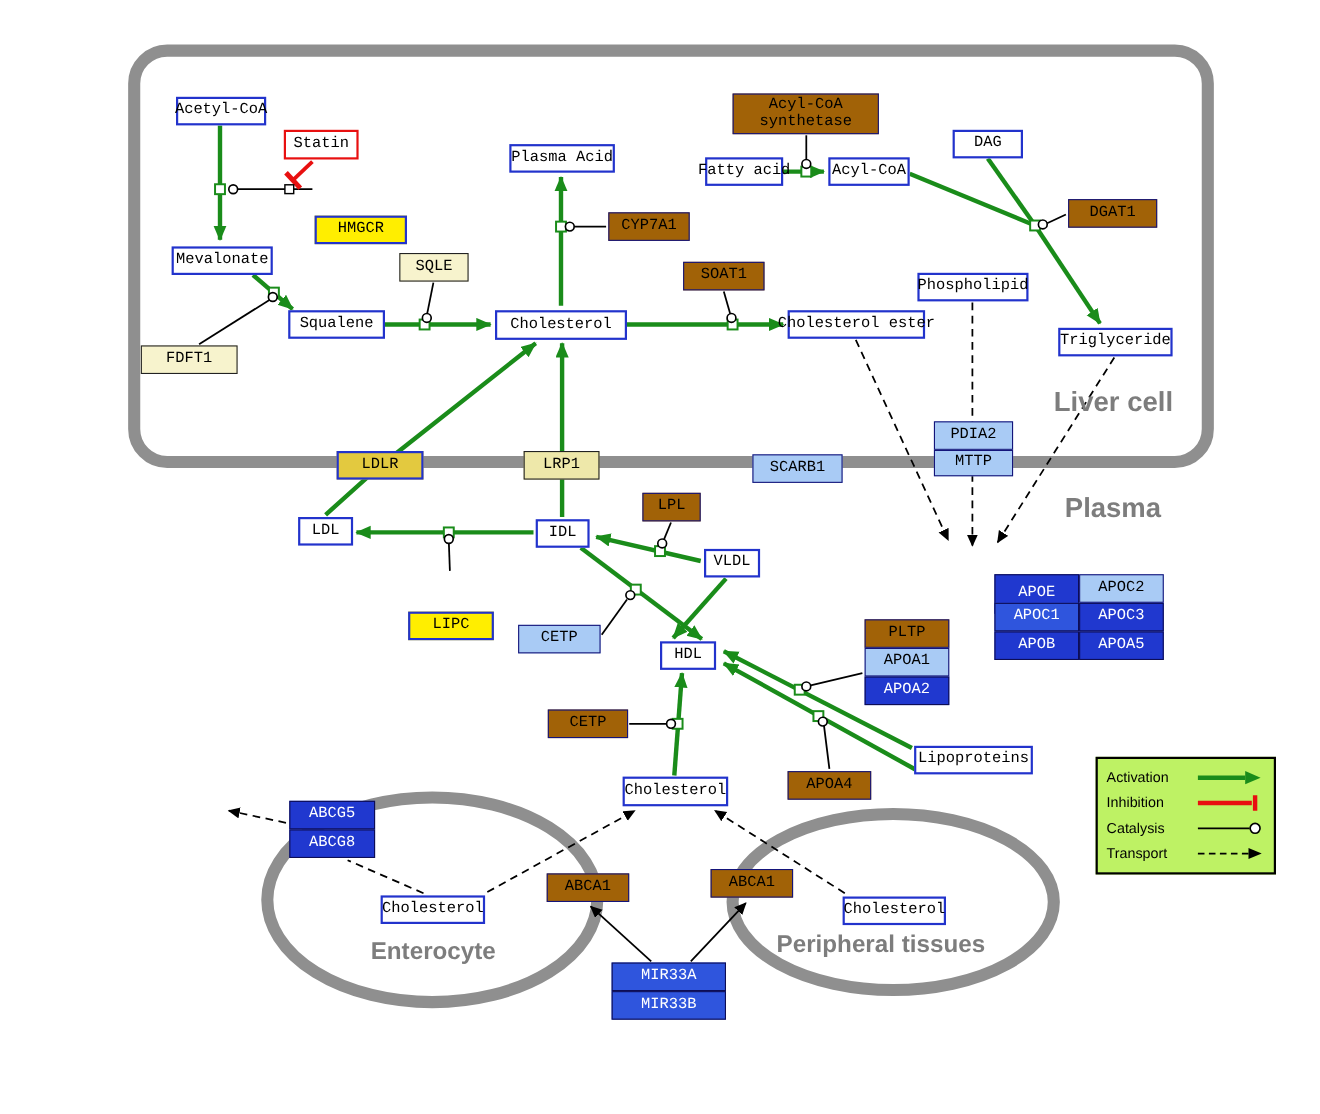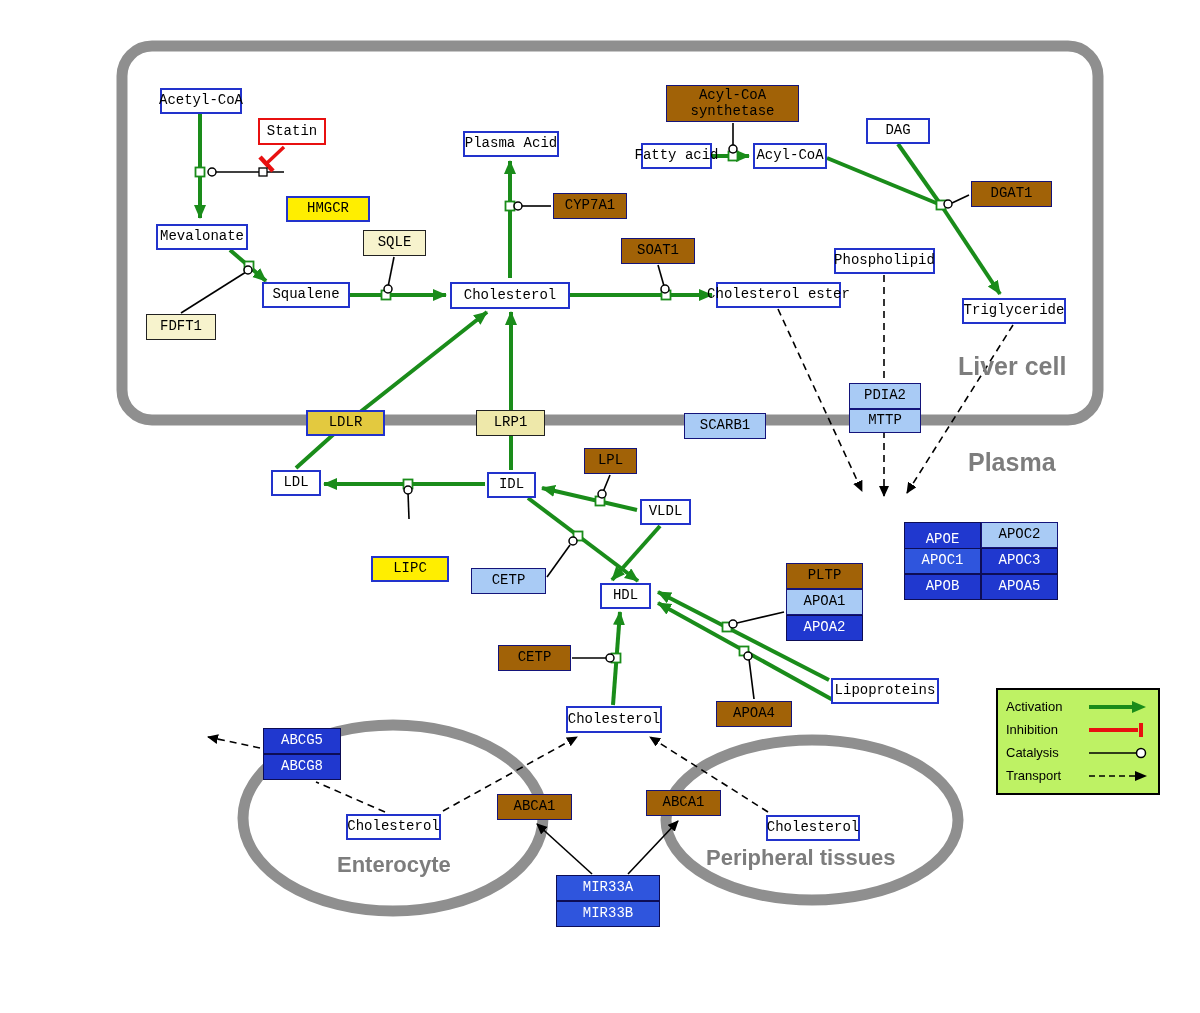--- a/index.html
+++ b/index.html
@@ -140,21 +140,21 @@
 
     <rect x="259" y="168" width="8" height="8" fill="#fff" stroke="#000" stroke-width="1.3"></rect>
   </svg>
 
   <div class="node wb" style="left:160px;top:88px;width:82px;height:26px">Acetyl-CoA</div>
   <div class="node rb" style="left:258px;top:118px;width:68px;height:27px">Statin</div>
   <div class="node yellow" style="left:286px;top:160px;width:84px;height:26px">HMGCR</div>
   <div class="node wb" style="left:156px;top:224px;width:92px;height:26px">Mevalonate</div>
   <div class="node cream" style="left:363px;top:230px;width:63px;height:26px">SQLE</div>
   <div class="node wb" style="left:262px;top:282px;width:88px;height:26px">Squalene</div>
-  <div class="node cream" style="left:146px;top:314px;width:70px;height:26px">FDFT1</div>
+  <div class="node cream" style="left:128px;top:314px;width:88px;height:26px">FDFT1</div>
   <div class="node wb" style="left:463px;top:131px;width:96px;height:26px">Plasma Acid</div>
   <div class="node bmed" style="left:553px;top:193px;width:74px;height:26px">CYP7A1</div>
   <div class="node wb" style="left:450px;top:282px;width:120px;height:27px">Cholesterol</div>
   <div class="node bmed" style="left:621px;top:238px;width:74px;height:26px">SOAT1</div>
   <div class="node wb" style="left:716px;top:282px;width:125px;height:26px">Cholesterol ester</div>
   <div class="node bmed wrap" style="left:666px;top:85px;width:133px;height:37px">Acyl-CoA synthetase</div>
   <div class="node wb" style="left:641px;top:143px;width:71px;height:26px">Fatty acid</div>
   <div class="node wb" style="left:753px;top:143px;width:74px;height:26px">Acyl-CoA</div>
   <div class="node wb" style="left:866px;top:118px;width:64px;height:26px">DAG</div>
   <div class="node bmed" style="left:971px;top:181px;width:81px;height:26px">DGAT1</div>

